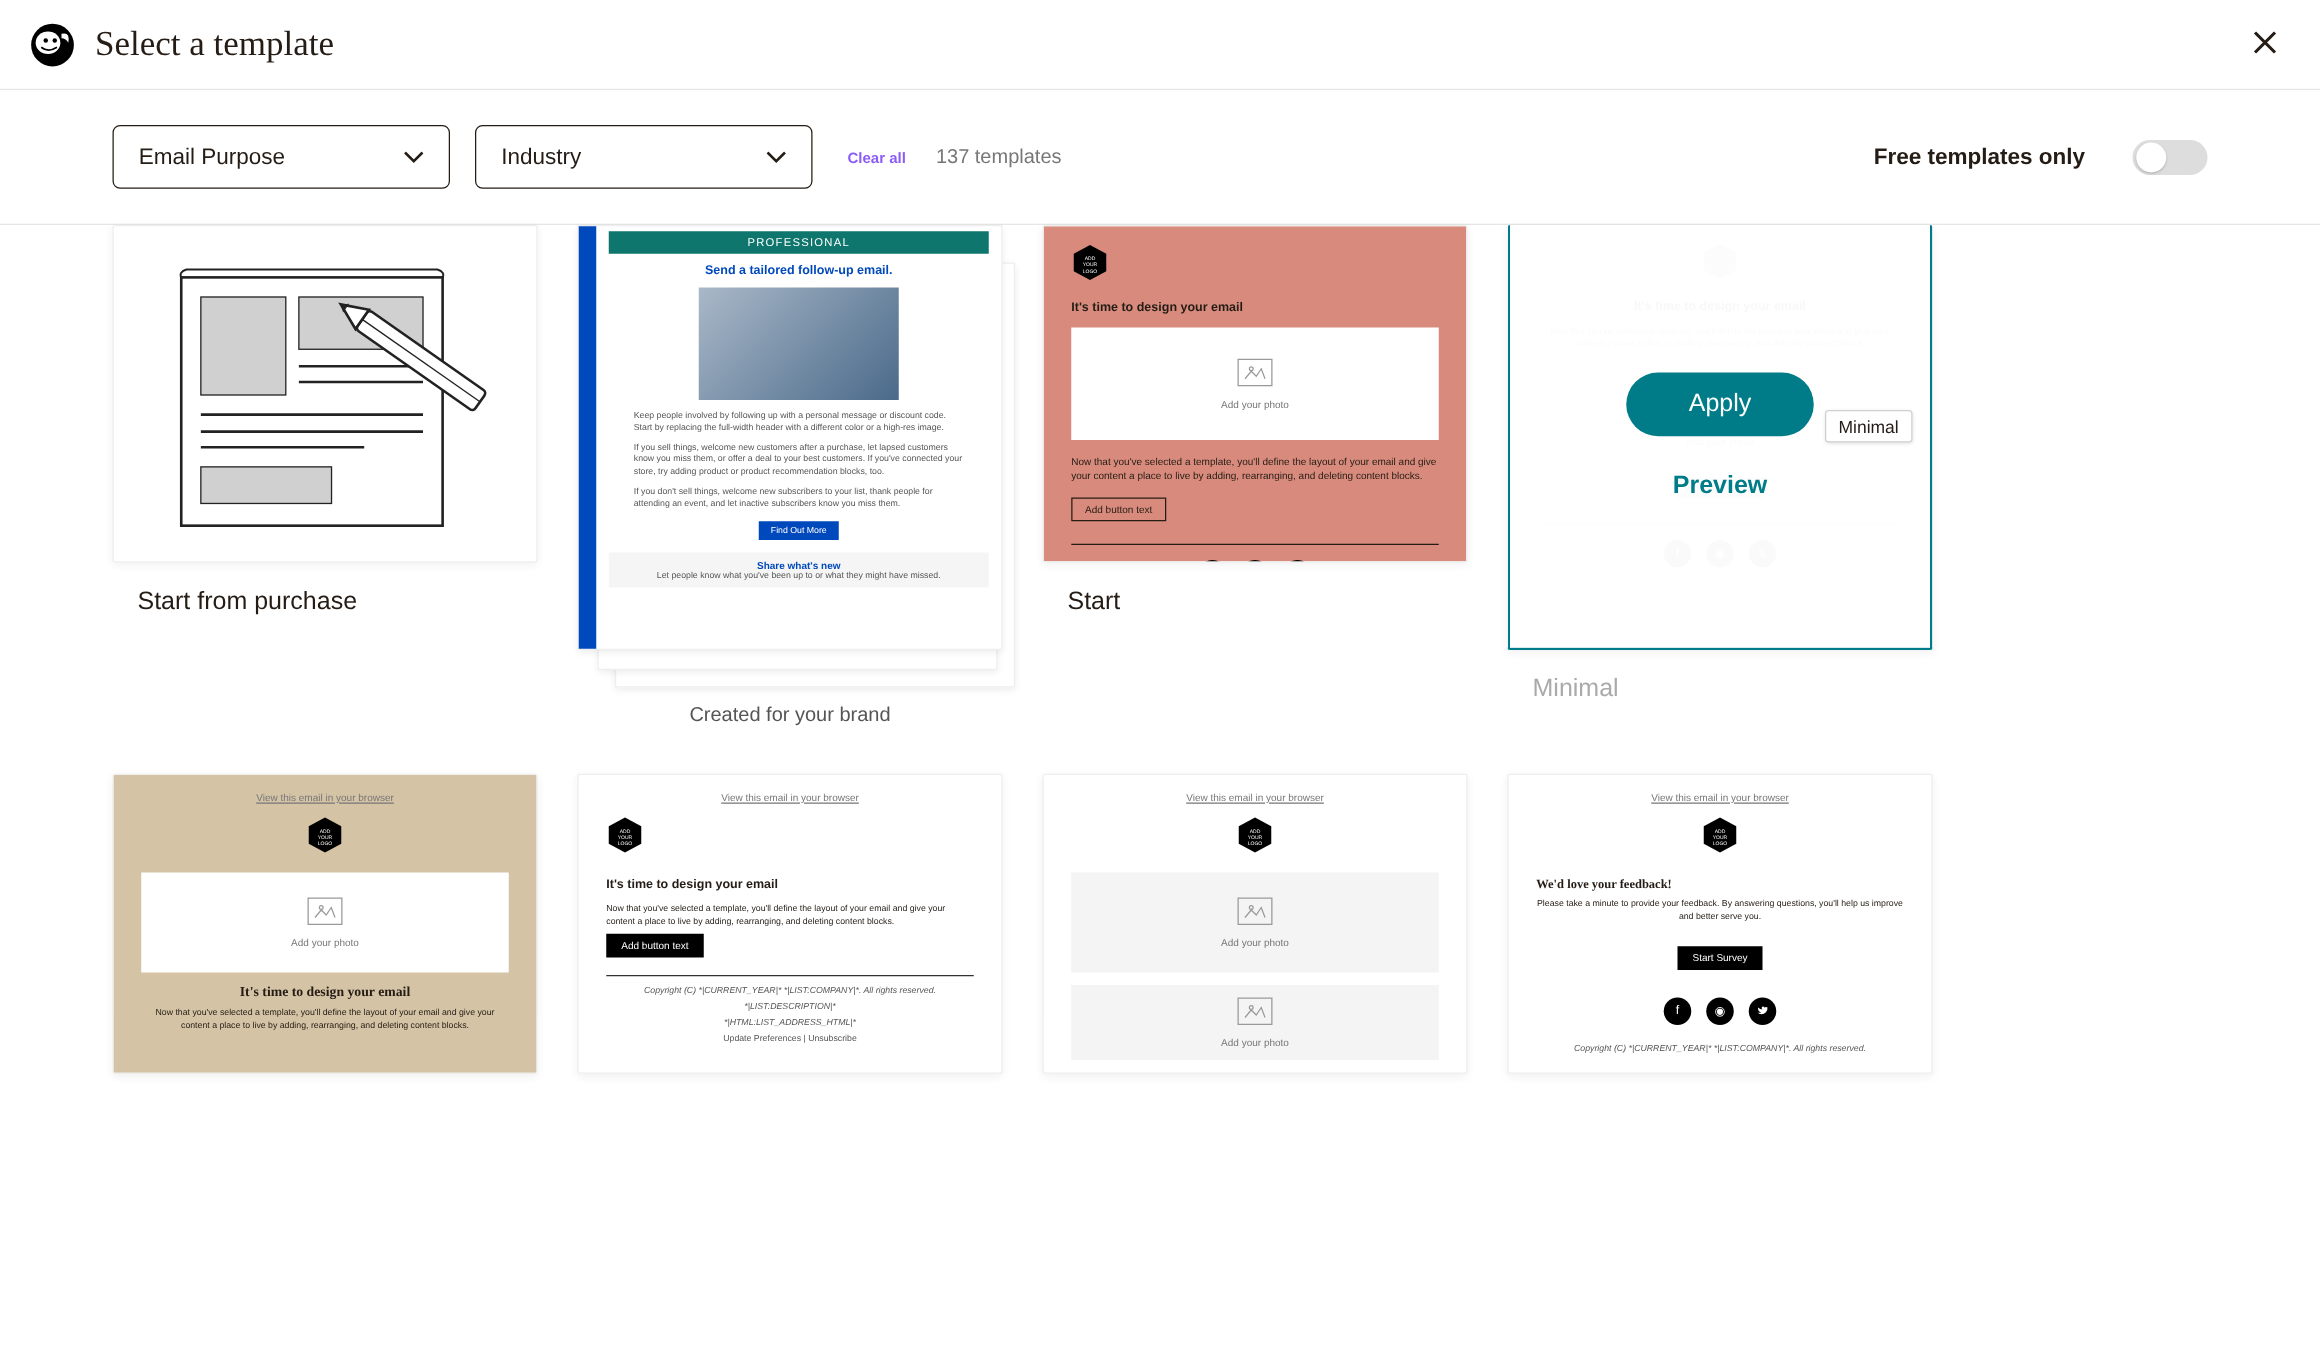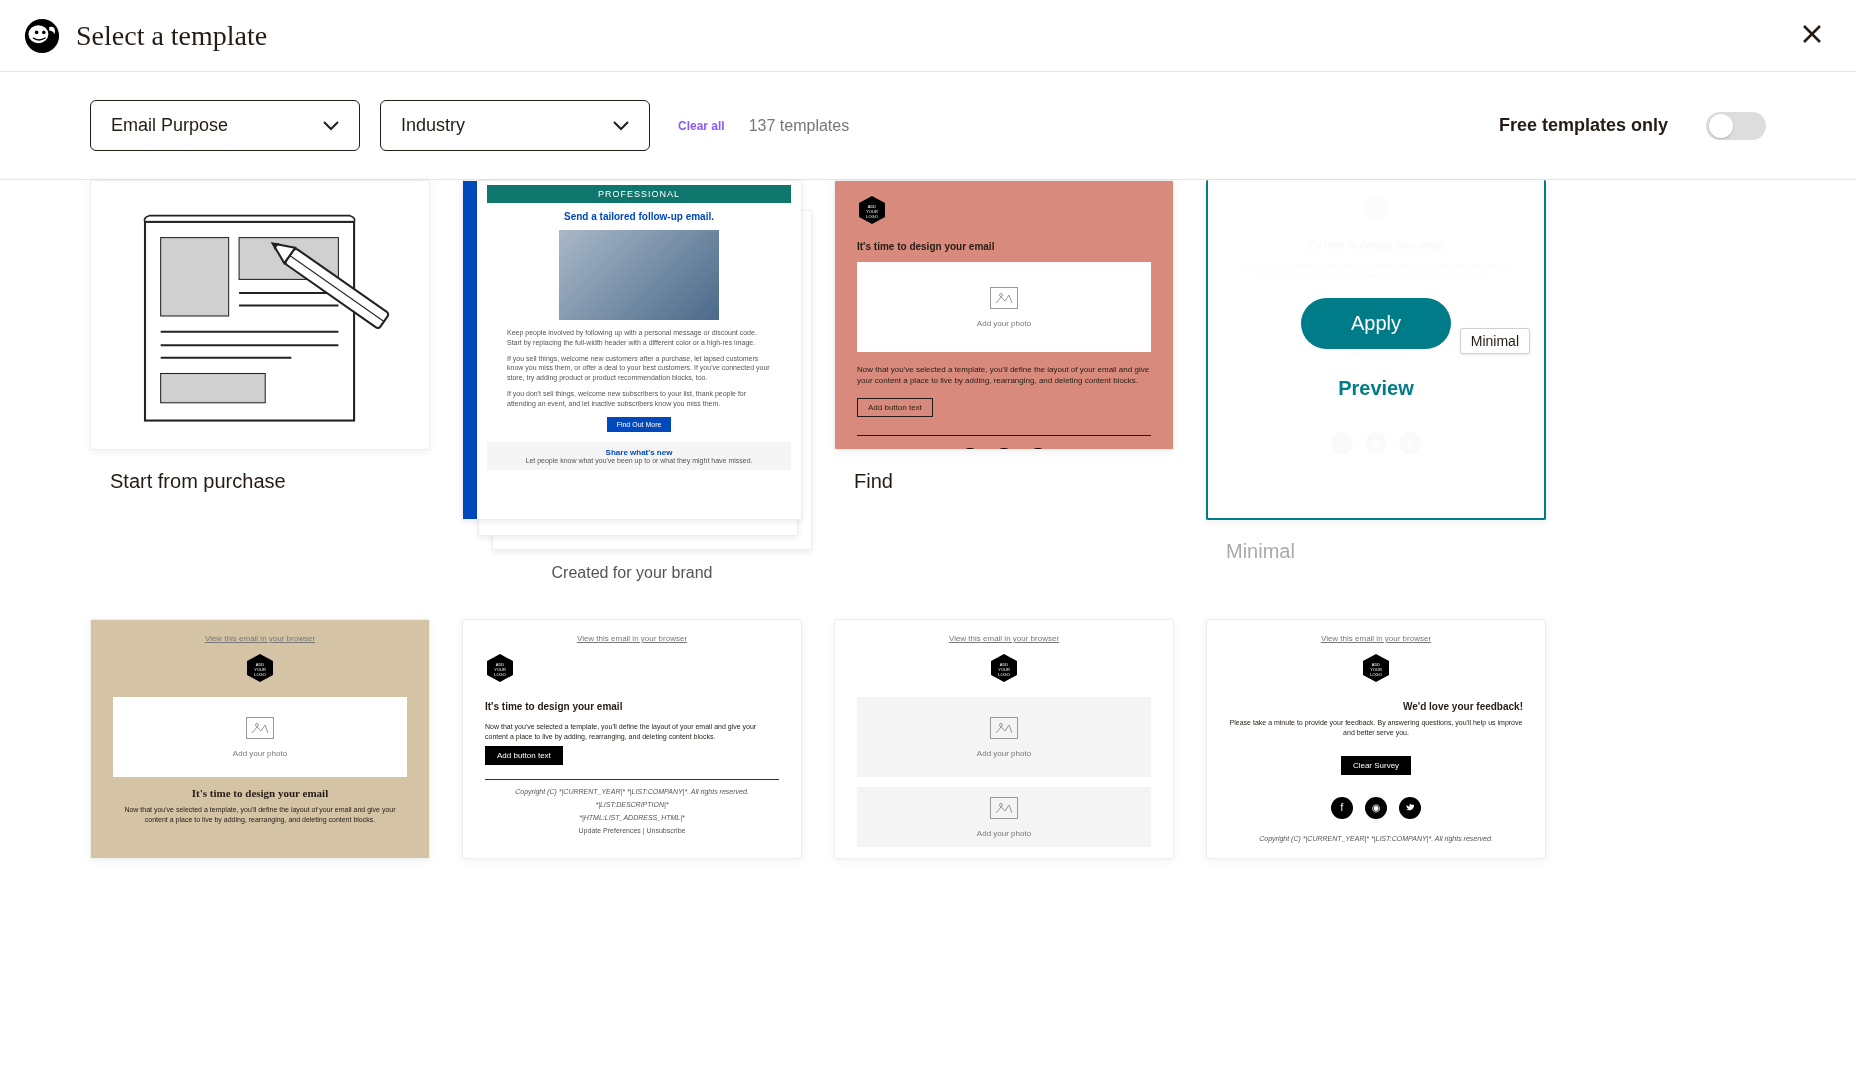--- a/index.html
+++ b/index.html
@@ -70,21 +70,21 @@
 .minimal-label { color: #aaa; }
 
 
 .row2 { height: 240px; }
 .natural-bg { background: #d4c3a5; }
 .natural-heading { font-family: Georgia, serif; font-weight: 700; font-size: 11px; margin: 10px 0 6px; }
 .black-btn { display: inline-block; background: #000; color: #fff; padding: 5px 12px; font-size: 8px; margin-top: 4px; }
 .footer-text { font-size: 7px; color: #555; margin-top: 6px; font-style: italic; }
 .left-body { text-align: left; }
 .left-body .bold-heading { margin-left: 0; }
-.feedback-heading { font-weight: 700; font-size: 10px; text-align: right; margin: 10px 0 6px; }
+.feedback-heading { font-weight: 700; font-size: 10px; text-align: left; margin: 10px 0 6px; font-family: Liberation Serif, serif; }
 .light-hex { filter: opacity(0.25); }
 </style>
 </head>
 <body>
 
 <div class="header">
   <div class="logo">
     <svg viewBox="0 0 40 40">
         <circle cx="20" cy="20" r="19" fill="#000"></circle>
         <ellipse cx="16" cy="18" rx="11" ry="10" fill="#fff"></ellipse>
@@ -201,21 +201,21 @@
         <hr class="bold-hr">
         <div class="socials">
           <div class="soc">f</div>
           <div class="soc">◉</div>
           <div class="soc">
             
           </div>
         </div>
       </div>
     </div>
-    <div class="card-label">Find</div>
+    <div class="card-label">Start</div>
   </div>
 
   <div class="card">
     <div class="card-preview minimal-card" style="height:340px;border-top:none">
       <div class="minimal-bg">
         <svg class="hex-logo light-hex" viewBox="0 0 30 30">
             <polygon points="15,1 28,8 28,22 15,29 2,22 2,8" fill="#999"></polygon>
           </svg>
         <div class="bold-heading" style="text-align:center;color:#ccc">It's time to design your email</div>
         <div style="font-size:7px;color:#ddd;line-height:1.4">Now that you've selected a template, you'll define the layout of your email and give your content a place to live by adding, rearranging, and deleting content blocks.</div>
@@ -319,21 +319,21 @@
     <div class="card-preview row2" style="padding:8px 22px;text-align:center">
       <span class="view-link">View this email in your browser</span>
       <svg class="hex-logo" viewBox="0 0 30 30">
           <polygon points="15,1 28,8 28,22 15,29 2,22 2,8" fill="#000"></polygon>
           <text x="15" y="13" text-anchor="middle" fill="#fff" font-size="4">ADD</text>
           <text x="15" y="18" text-anchor="middle" fill="#fff" font-size="4">YOUR</text>
           <text x="15" y="23" text-anchor="middle" fill="#fff" font-size="4">LOGO</text>
         </svg>
       <div class="feedback-heading">We'd love your feedback!</div>
       <div style="font-size:7px;line-height:1.4">Please take a minute to provide your feedback. By answering questions, you'll help us improve and better serve you.</div>
-      <div class="black-btn" style="margin-top:18px">Clear Survey</div>
+      <div class="black-btn" style="margin-top:18px">Start Survey</div>
       <div class="socials" style="margin-top:22px">
         <div class="soc">f</div>
         <div class="soc">◉</div>
         <div class="soc">
             <svg width="10" height="10" viewBox="0 0 10 10">
               <path d="M9 2 Q8 1 6.5 2 Q6 0.5 4.5 1.5 Q4 3 5 3.5 Q3 3.5 1.5 2 Q1 5 4 6 Q2.5 6.5 1 6 Q3 8 6 7 Q9 5.5 9 2" fill="#fff"></path>
             </svg>
           </div>
       </div>
       <div class="footer-text" style="margin-top:16px">Copyright (C) *|CURRENT_YEAR|* *|LIST:COMPANY|*. All rights reserved.</div>

